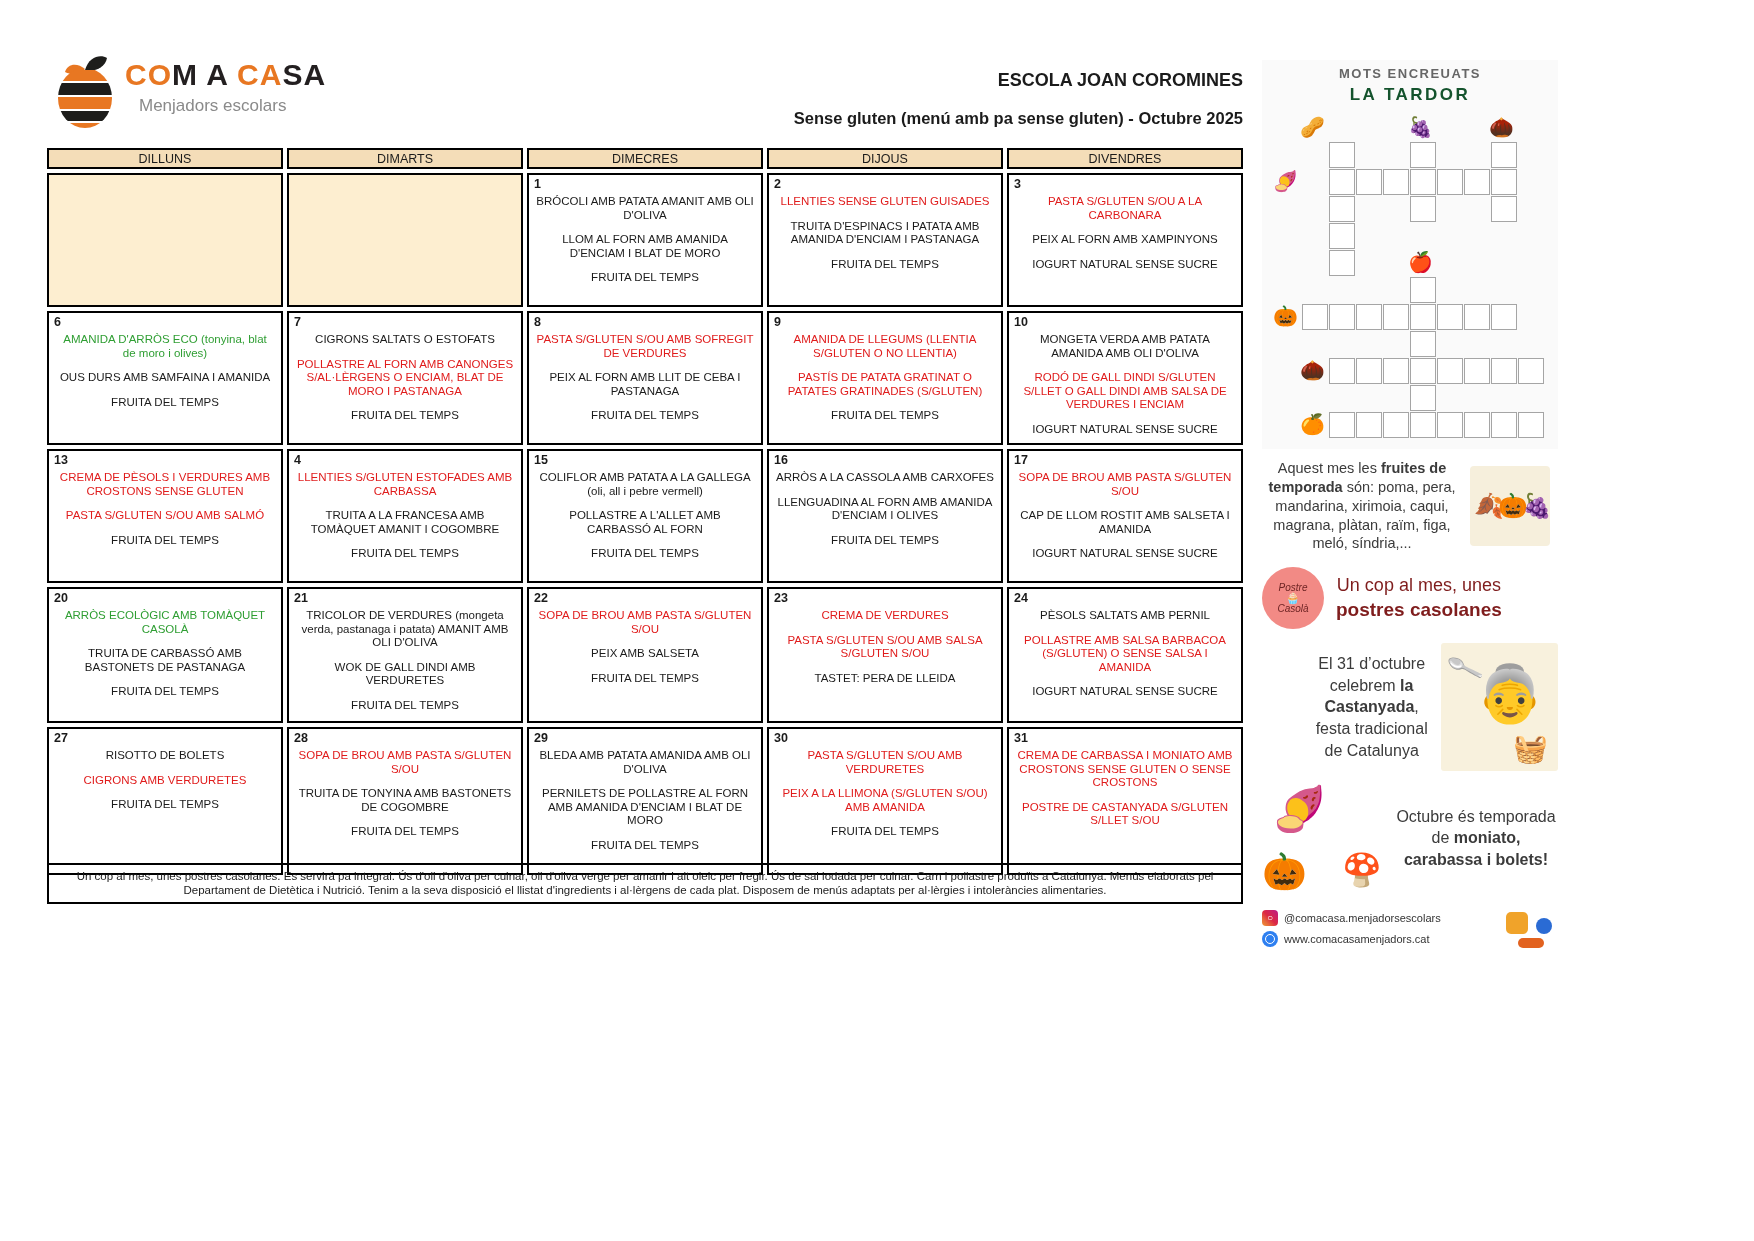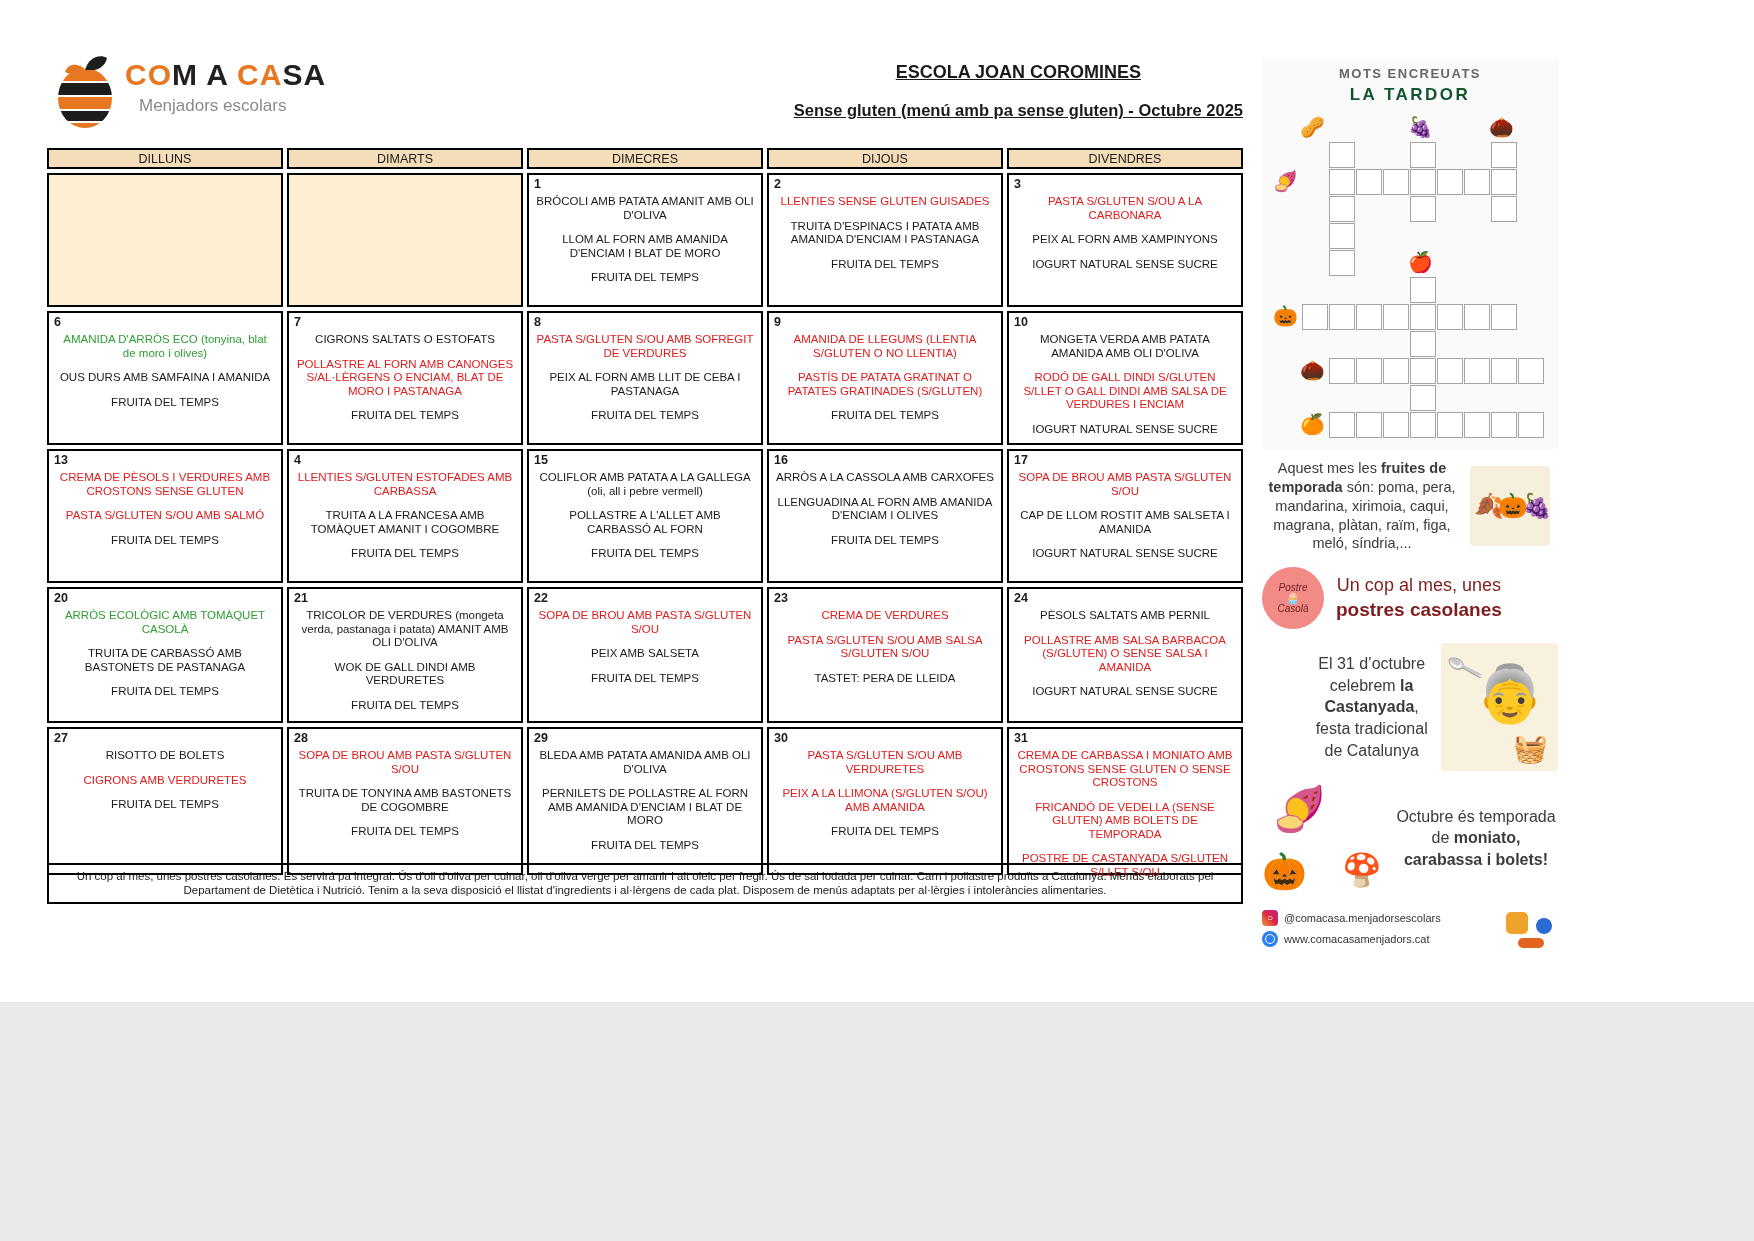--- a/index.html
+++ b/index.html
@@ -1,25 +1,25 @@
 <!DOCTYPE html>
 <html><head>
 <meta charset="utf-8">
 <style>
   html,body{margin:0;padding:0;background:#e9e9e9;}
-  .page{position:relative;width:1754px;height:1002px;background:#ffffff;
+  .page{position:relative;width:1754px;height:1241px;background:#ffffff;
         font-family:"Liberation Sans","DejaVu Sans",sans-serif;color:#1b1b1b;overflow:hidden;}
 
   
   .logo{position:absolute;left:55px;top:52px;display:flex;align-items:flex-start;gap:10px;}
   .logo-text{padding-top:8px;}
   .logo-title{font-size:30px;font-weight:bold;letter-spacing:1px;line-height:1;}
   .logo-title .o{color:#e87722;} .logo-title .k{color:#231f20;}
   .logo-sub{font-size:17px;color:#8a8a8a;margin-top:6px;padding-left:14px;}
-  .titles{position:absolute;right:511px;top:62px;text-align:center;text-decoration:underline;}
+  .titles{position:absolute;right:511px;top:70px;text-align:right;}
   .school{font-size:18px;font-weight:bold;}
   .menu-title{font-size:16.5px;font-weight:bold;margin-top:18px;}
 
   
   .calendar{position:absolute;left:47px;top:148px;width:1196px;display:grid;
             grid-template-columns:repeat(5,1fr);
             grid-template-rows:21px 134px 134px 134px 136px 148px;gap:4px;}
   .day-header{background:#f4ddb8;border:2px solid #000;font-size:12.5px;text-align:center;
               padding-top:2px;font-weight:400;}
   .cell{position:relative;background:#fff;border:2px solid #000;}
@@ -300,21 +300,20 @@
         <div class="items">
           <div class="item red">PASTA S/GLUTEN S/OU AMB VERDURETES</div>
           <div class="item red">PEIX A LA LLIMONA (S/GLUTEN S/OU) AMB AMANIDA</div>
           <div class="item black">FRUITA DEL TEMPS</div>
         </div>
       </div>
       <div class="cell">
         <div class="daynum">31</div>
         <div class="items">
           <div class="item red">CREMA DE CARBASSA I MONIATO AMB CROSTONS SENSE GLUTEN O SENSE CROSTONS</div>
-          <div class="item red">FRICANDÓ DE VEDELLA (SENSE GLUTEN) AMB BOLETS DE TEMPORADA</div>
           <div class="item red">POSTRE DE CASTANYADA S/GLUTEN S/LLET S/OU</div>
         </div>
       </div>
     </div>
 
   <div class="footnote">Un cop al mes, unes postres casolanes. Es servirá pa integral. Ús d'oli d'oliva per cuinar, oli d'oliva verge per amanir i alt oleic per fregir. Ús de sal iodada per cuinar. Carn i pollastre produïts a Catalunya. Menús elaborats pel Departament de Dietètica i Nutrició. Tenim a la seva disposició el llistat d'ingredients i al·lèrgens de cada plat. Disposem de menús adaptats per al·lèrgies i intoleràncies alimentaries.</div>
 
   <div class="sidebar">
 
     <div class="cw-block">

